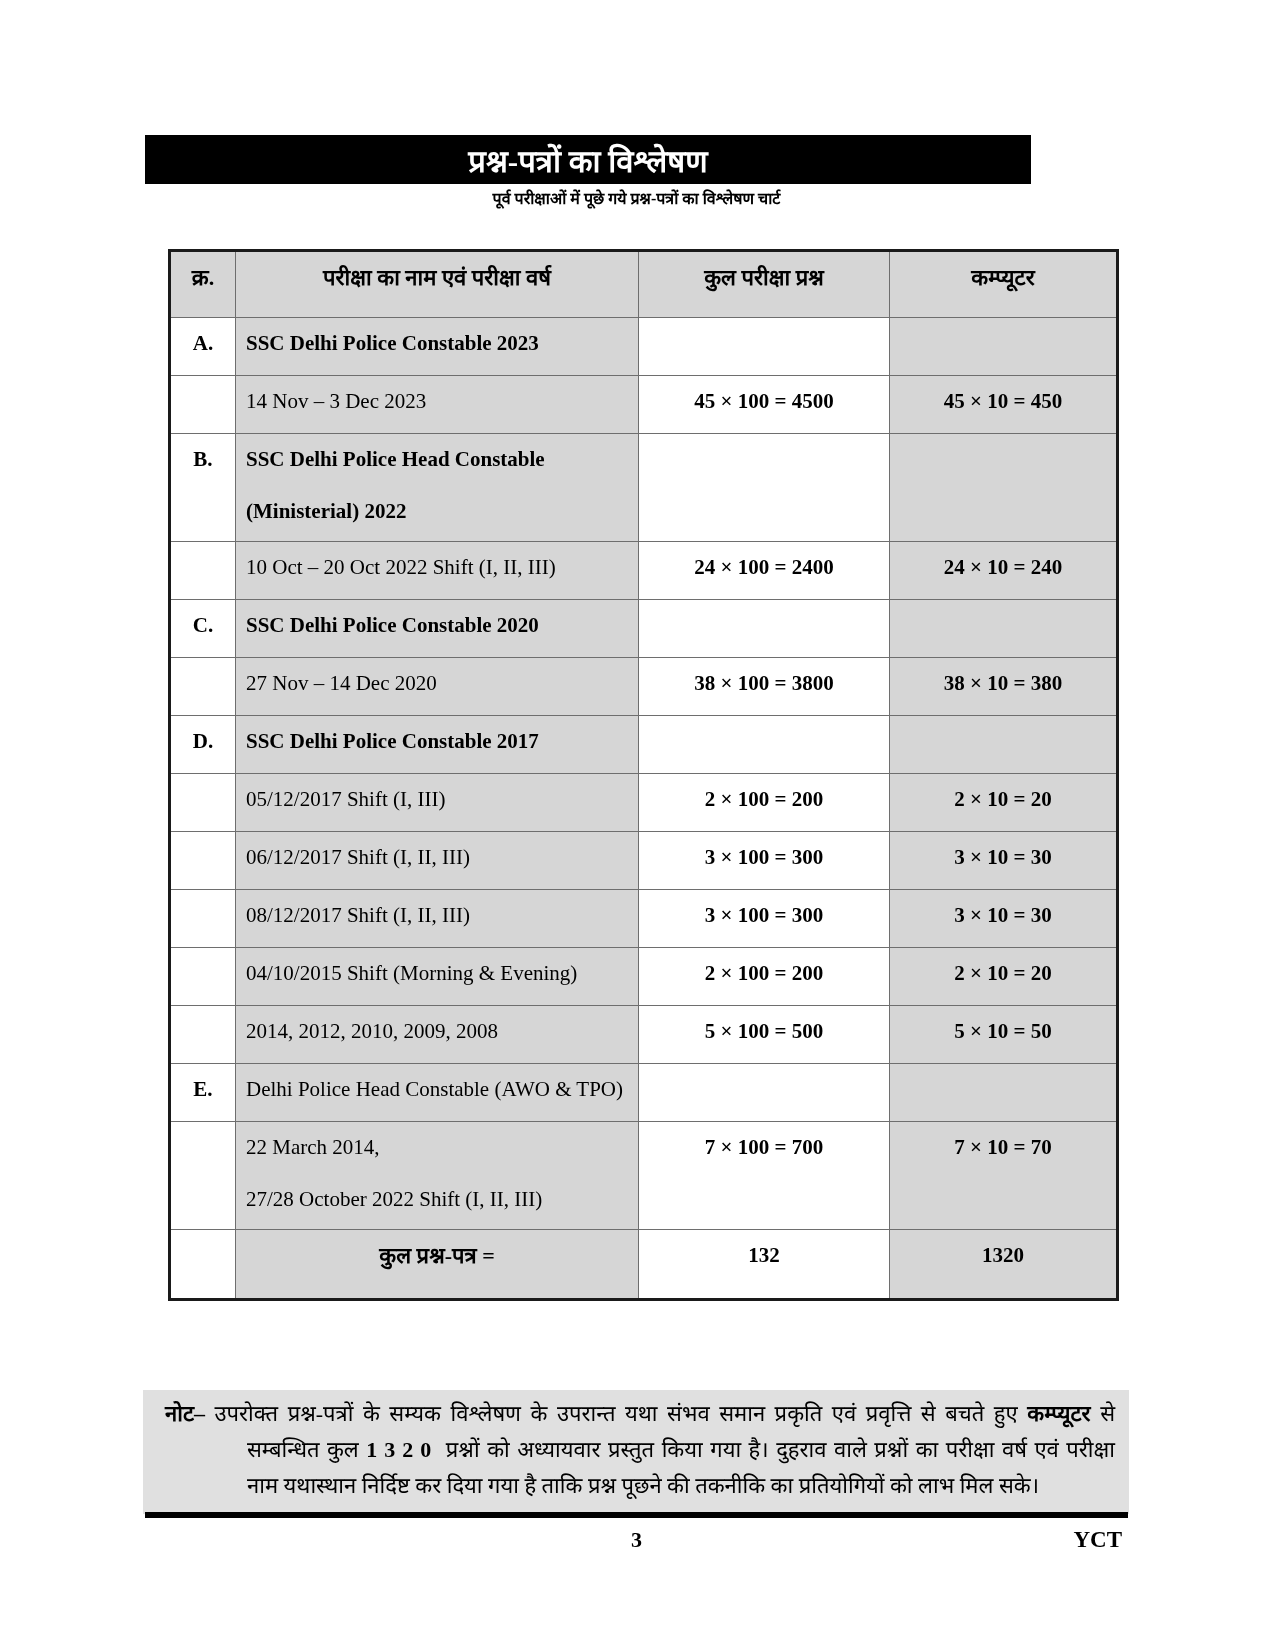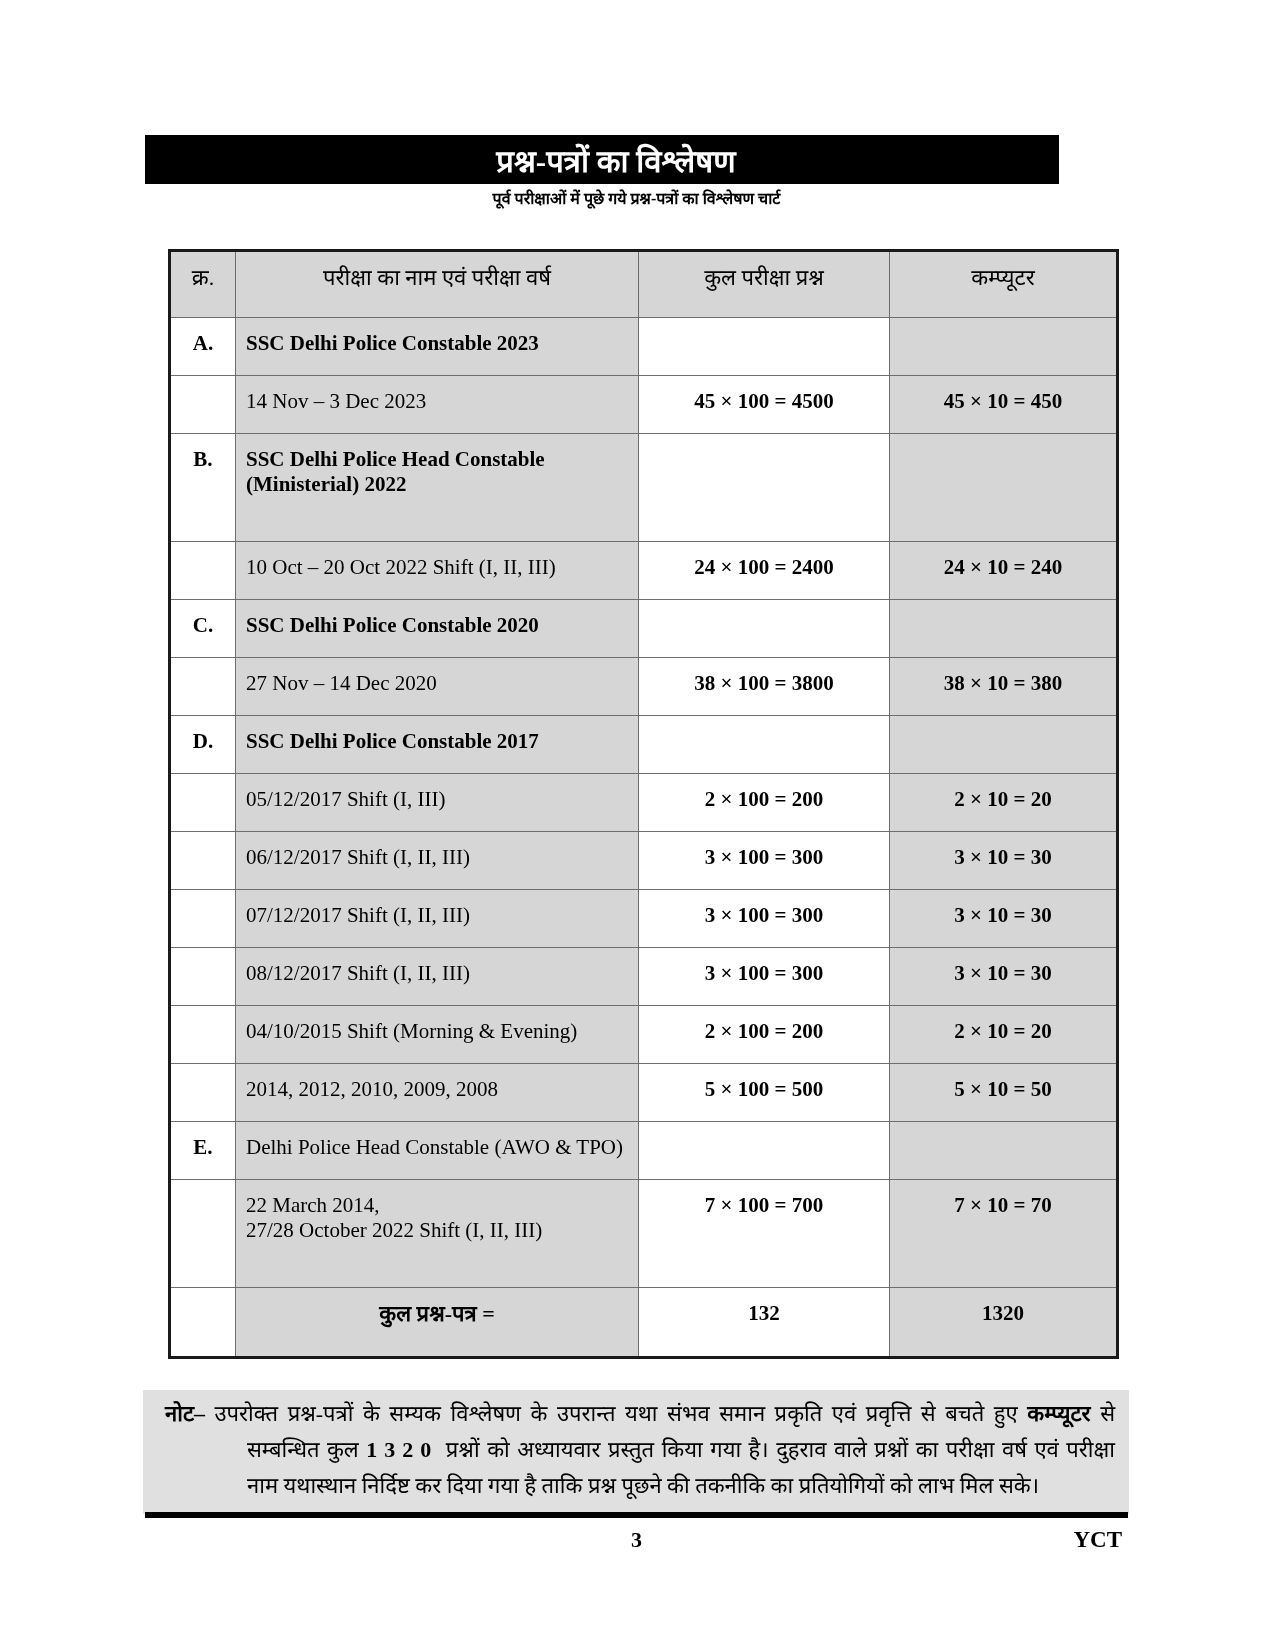--- a/index.html
+++ b/index.html
@@ -10,21 +10,21 @@
     color: #000;
     position: relative;
   }
   .page { position: absolute; inset: 0; }
 
   
   .title-bar {
     position: absolute; left: 145px; top: 135px;
     width: 886px; height: 49px;
     background: #000000;
-    display: flex; align-items: center; justify-content: center; padding-left: 28px;
+    display: flex; align-items: center; justify-content: center;
   }
   .title-bar span {
     color: #ffffff; font-size: 31px; font-weight: bold;
   }
 
   
   .subtitle {
     position: absolute; left: 145px; top: 187px;
     width: 983px; text-align: center;
     font-size: 16px; font-weight: bold;
@@ -41,34 +41,34 @@
   .analysis th, .analysis td {
     border: 1.6px solid #6e6e6e;
     vertical-align: top;
     padding: 13px 10px 4px 10px;
     font-size: 21px;
     line-height: 1.2;
     overflow: hidden;
   }
   .analysis th {
     background: #d6d6d6;
-    font-weight: normal;
+    font-weight: bold;
     text-align: center;
     font-size: 22px;
     height: 67px;
     box-sizing: border-box;
   }
   .analysis td.c-sn   { background: #ffffff; text-align: center; font-weight: bold; }
   .analysis td.c-name { background: #d6d6d6; text-align: left; }
   .analysis td.c-total{ background: #ffffff; text-align: center; font-weight: bold; }
   .analysis td.c-comp { background: #d6d6d6; text-align: center; font-weight: bold; }
   .analysis tr.section td.c-name { font-weight: bold; }
   .analysis tr.total td.c-name { font-weight: bold; text-align: center; font-size: 22px; }
   .analysis .name-line { display: block; }
-  .analysis .name-line + .name-line { }
+  .analysis .name-line + .name-line { margin-top: 27px; }
 
   
   .note {
     position: absolute; left: 143px; top: 1390px;
     width: 986px; box-sizing: border-box;
     min-height: 113px;
     background: #e0e0e0;
     padding: 6px 14px 10px 22px;
     font-size: 22px; line-height: 36px;
     text-align: justify;
@@ -192,28 +192,20 @@
           <td class="c-sn"></td>
           <td class="c-name">
             <span class="name-line">06/12/2017 Shift (I, II, III)</span>
           </td>
           <td class="c-total">3 × 100 = 300</td>
           <td class="c-comp">3 × 10 = 30</td>
         </tr>
         <tr class="plain" style="height: 58px;">
           <td class="c-sn"></td>
           <td class="c-name">
-            <span class="name-line">07/12/2017 Shift (I, II, III)</span>
-          </td>
-          <td class="c-total">3 × 100 = 300</td>
-          <td class="c-comp">3 × 10 = 30</td>
-        </tr>
-        <tr class="plain" style="height: 58px;">
-          <td class="c-sn"></td>
-          <td class="c-name">
             <span class="name-line">08/12/2017 Shift (I, II, III)</span>
           </td>
           <td class="c-total">3 × 100 = 300</td>
           <td class="c-comp">3 × 10 = 30</td>
         </tr>
         <tr class="plain" style="height: 58px;">
           <td class="c-sn"></td>
           <td class="c-name">
             <span class="name-line">04/10/2015 Shift (Morning &amp; Evening)</span>
           </td>

